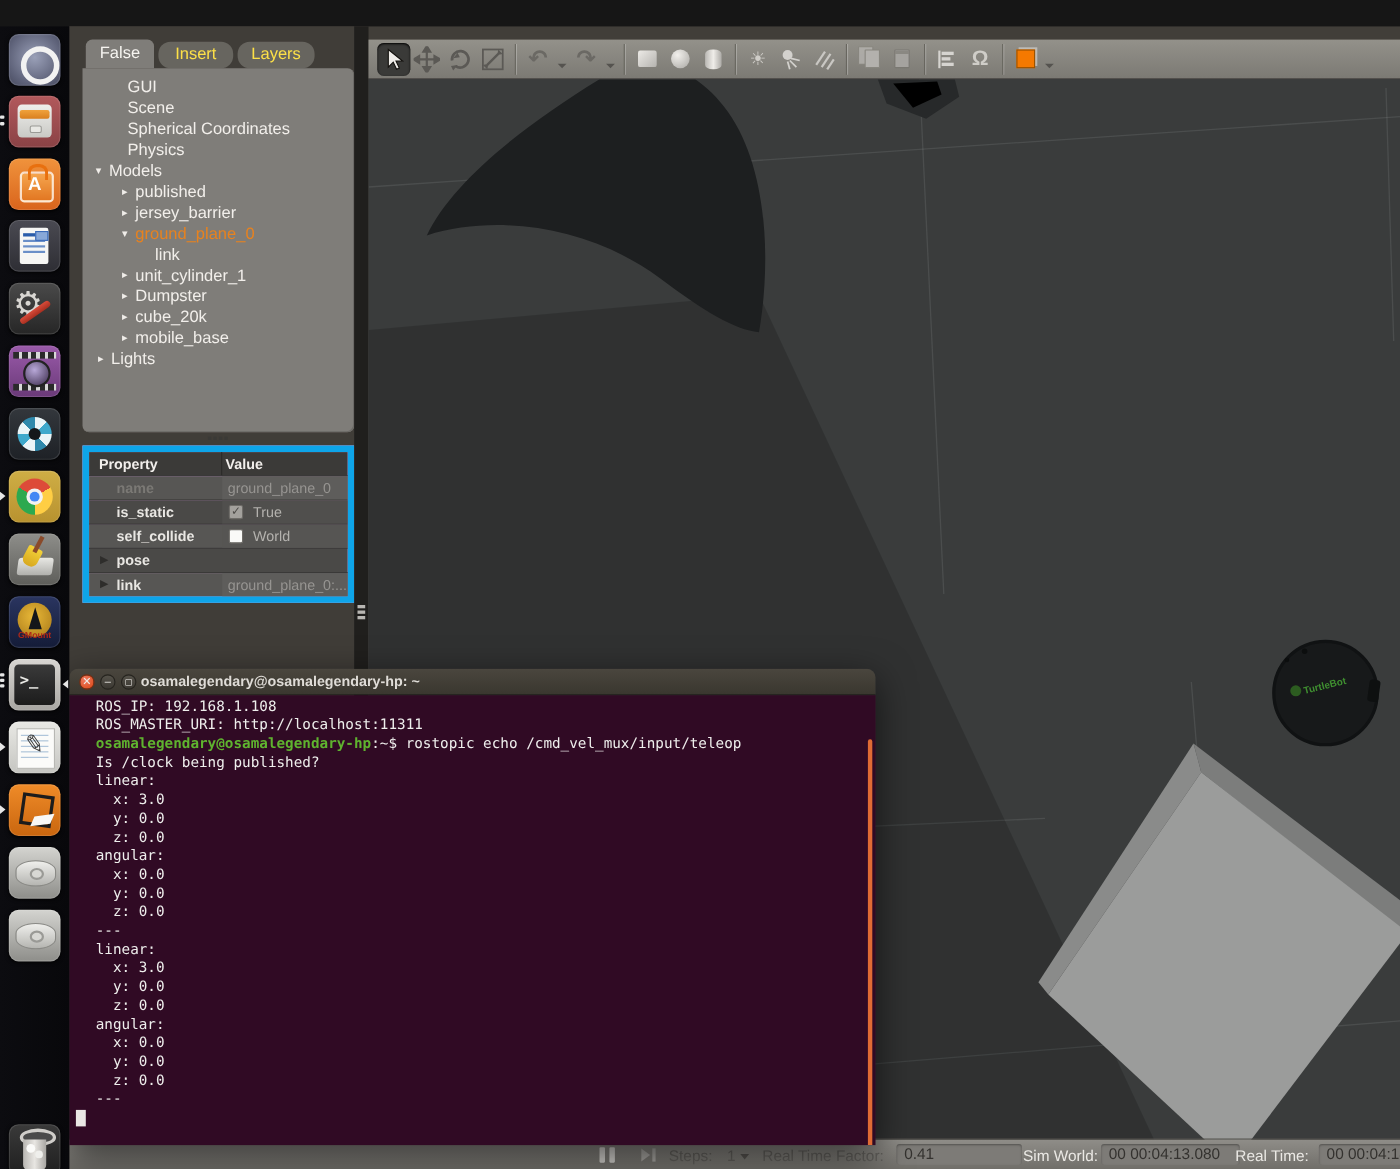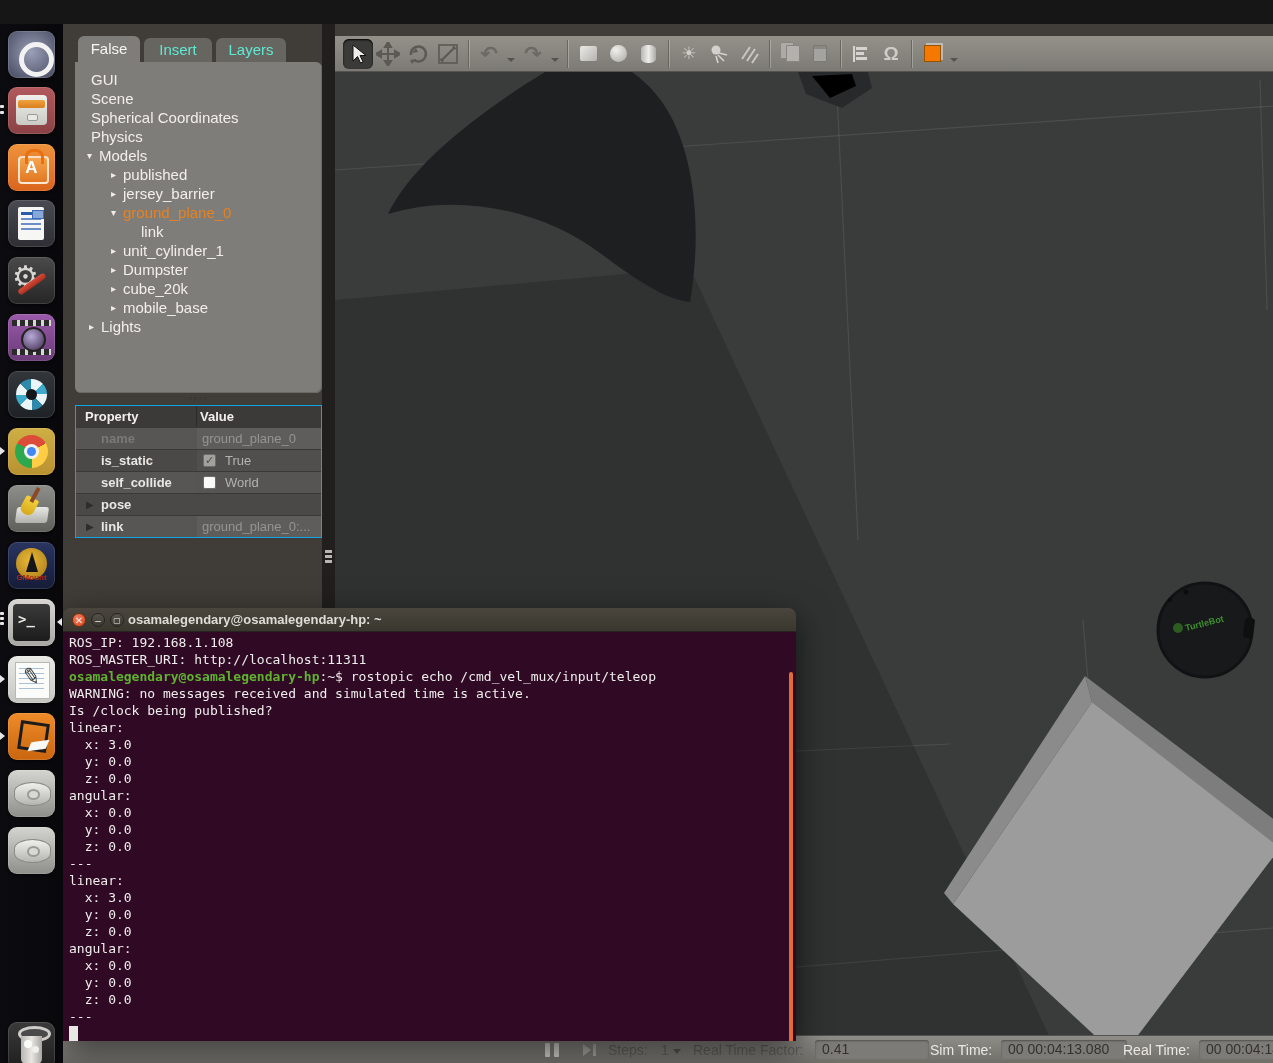--- a/index.html
+++ b/index.html
@@ -18,37 +18,37 @@
   .pip{position:absolute;left:0;width:0;height:0;border-left:5px solid #e6e6e6;border-top:4px solid transparent;border-bottom:4px solid transparent;}
   .dash{position:absolute;left:0;width:4px;height:3px;background:#e6e6e6;border-radius:1px;}
   .focus-arrow{position:absolute;left:57px;width:0;height:0;border-right:5px solid #e6e6e6;border-top:4px solid transparent;border-bottom:4px solid transparent;}
   .cc{position:absolute;border-radius:50%;}
 
   
   #gz{left:63px;top:24px;width:1210px;height:1039px;background:#413e39;}
   #gz-panel{left:0px;top:0px;width:259px;height:1039px;background:#403d38;}
   .tab{position:absolute;top:12px;height:26px;border-radius:6px 6px 0 0;font-size:15px;text-align:center;line-height:26px;color:#edebe7;}
   .tab.active{background:#7f7d79;color:#f7f5f1;}
-  .tab.inactive{background:#67655f;top:14px;height:24px;line-height:24px;color:#5eead4;}
+  .tab.inactive{background:#67655f;top:14px;height:24px;line-height:24px;color:#fde047;border-radius:11px;}
   #tree{left:12px;top:38px;width:247px;height:331px;background:#7f7d79;border-radius:0 6px 6px 6px;
         box-shadow:inset -1px -1px 0 #6b6965;padding-top:8px;box-sizing:border-box;}
   .ti{height:19px;display:flex;align-items:center;color:#f2efeb;font-size:15px;white-space:nowrap;}
   .ti .ar{width:13px;margin-right:3px;font-size:10px;text-align:center;color:#f0ede9;flex:none;}
   .ti.sel .lb{color:#e8821e;}
-  .ind0{}
+  .ind0{padding-left:25px;}
   .ind-models{padding-left:8px;}
   .ind-child{padding-left:32px;}
   .ind-link{padding-left:66px;}
   .ind-lights{padding-left:10px;}
 
   #splitgrip{left:126px;top:373px;width:20px;height:6px;}
   #splitgrip i{display:inline-block;width:3px;height:3px;background:#3a3936;margin-right:2px;vertical-align:top;}
 
   
-  #props{left:12px;top:381px;width:247px;background:#f0abfc;font-size:13px;border:1px solid #0ea5e9;box-sizing:border-box;}
+  #props{left:12px;top:381px;width:247px;background:#f0abfc;font-size:13px;border:6px solid #0ea5e9;box-sizing:border-box;}
   .prow{position:relative;height:21px;line-height:21px;border-bottom:1px solid #3a3938;}
   .prow:last-child{border-bottom:none;}
   .phead{background:#3b3a38;color:#f2efec;font-weight:bold;}
   .phead .c1{position:absolute;left:9px;}
   .phead .c2{position:absolute;left:124px;}
   .phead .vline{position:absolute;left:120px;top:0;width:1px;height:21px;background:#2c2b29;}
   .plabel{position:absolute;left:25px;font-weight:bold;color:#e9e7e3;}
   .plabel.dim{color:#7b7975;}
   .pval{position:absolute;left:121px;right:0;top:0;bottom:0;background:#5e5d5b;color:#969491;padding-left:5px;}
   .prow.dk{background:#4a4947;}
@@ -102,21 +102,21 @@
   #term-title{position:absolute;left:0;top:0;width:100%;height:24px;border-radius:8px 8px 0 0;
               background:linear-gradient(#4a463e,#3a372f);border-bottom:1px solid #262420;box-sizing:border-box;}
   #term-title .txt{position:absolute;left:65px;top:0;line-height:24px;color:#dfdcd7;font-weight:bold;font-size:13px;}
   .wbtn{position:absolute;top:5px;width:14px;height:14px;border-radius:50%;box-sizing:border-box;
         text-align:center;line-height:13px;font-size:10px;color:#efede9;}
   #btn-close{left:9px;background:radial-gradient(circle at 35% 30%,#f07b62,#d94612);border:1px solid #772d12;}
   #btn-min{left:28px;background:linear-gradient(#55524a,#3b3832);border:1px solid #26241f;}
   #btn-max{left:47px;background:linear-gradient(#55524a,#3b3832);border:1px solid #26241f;font-size:8px;}
   #term-body{position:absolute;left:0;top:24px;width:100%;height:409px;background:#300a24;overflow:hidden;
              font-family:"DejaVu Sans Mono","Liberation Mono",monospace;font-size:13px;color:#eeeeec;}
-  .tl{height:17px;line-height:17px;white-space:pre;padding-left:6px;}
+  .tl{height:17px;line-height:17px;white-space:pre;padding-left:24px;}
   .green{color:#5fb32f;font-weight:bold;}
   #cursor{margin-left:6px;margin-top:1px;width:9px;height:15px;background:#e9e7e4;}
   #term-scroll{position:absolute;right:3px;top:40px;width:4px;height:392px;background:#e06b34;border-radius:2px;}
 </style>
 </head>
 <body>
 
 <div id="screen">
 
   <div id="gz" class="abs">
@@ -384,40 +384,39 @@
       </div>
       <div style="position:absolute;left:520px;top:0;width:24px;height:28px;">
         <span class="steptri" style="left:0;"></span>
         <span class="stepbar" style="left:10px;"></span>
       </div>
       <span class="abs sb-dim" style="left:545px;top:6px;">Steps:</span>
       <span class="abs sb-dim" style="left:598px;top:6px;">1</span>
       <span class="spincaret" style="left:610px;top:13px;"></span>
       <span class="abs sb-dim" style="left:630px;top:6px;">Real Time Factor:</span>
       <span class="sb-field" style="left:752px;width:100px;">0.41</span>
-      <span class="abs sb-lit" style="left:867px;top:6px;">Sim Time:</span>
+      <span class="abs sb-lit" style="left:867px;top:6px;">Sim World:</span>
       <span class="sb-field" style="left:938px;width:112px;">00 00:04:13.080</span>
       <span class="abs sb-lit" style="left:1060px;top:6px;">Real Time:</span>
       <span class="sb-field" style="left:1136px;width:112px;">00 00:04:14.807</span>
     </div>
   </div>
 
   <div id="term" class="abs">
     <div id="term-title">
       <span class="wbtn" id="btn-close">✕</span>
       <span class="wbtn" id="btn-min">–</span>
       <span class="wbtn" id="btn-max">▢</span>
       <span class="txt">osamalegendary@osamalegendary-hp: ~</span>
     </div>
     <div id="term-body">
       <div style="height:2px;"></div>
       <div class="tl">ROS_IP: 192.168.1.108</div>
       <div class="tl">ROS_MASTER_URI: http://localhost:11311</div>
       <div class="tl"><span class="green">osamalegendary@osamalegendary-hp</span><span>:~$</span><span> rostopic echo /cmd_vel_mux/input/teleop</span></div>
-      <div class="tl">WARNING: no messages received and simulated time is active.</div>
       <div class="tl">Is /clock being published?</div>
       <div class="tl">linear:</div>
       <div class="tl">  x: 3.0</div>
       <div class="tl">  y: 0.0</div>
       <div class="tl">  z: 0.0</div>
       <div class="tl">angular:</div>
       <div class="tl">  x: 0.0</div>
       <div class="tl">  y: 0.0</div>
       <div class="tl">  z: 0.0</div>
       <div class="tl">---</div>

